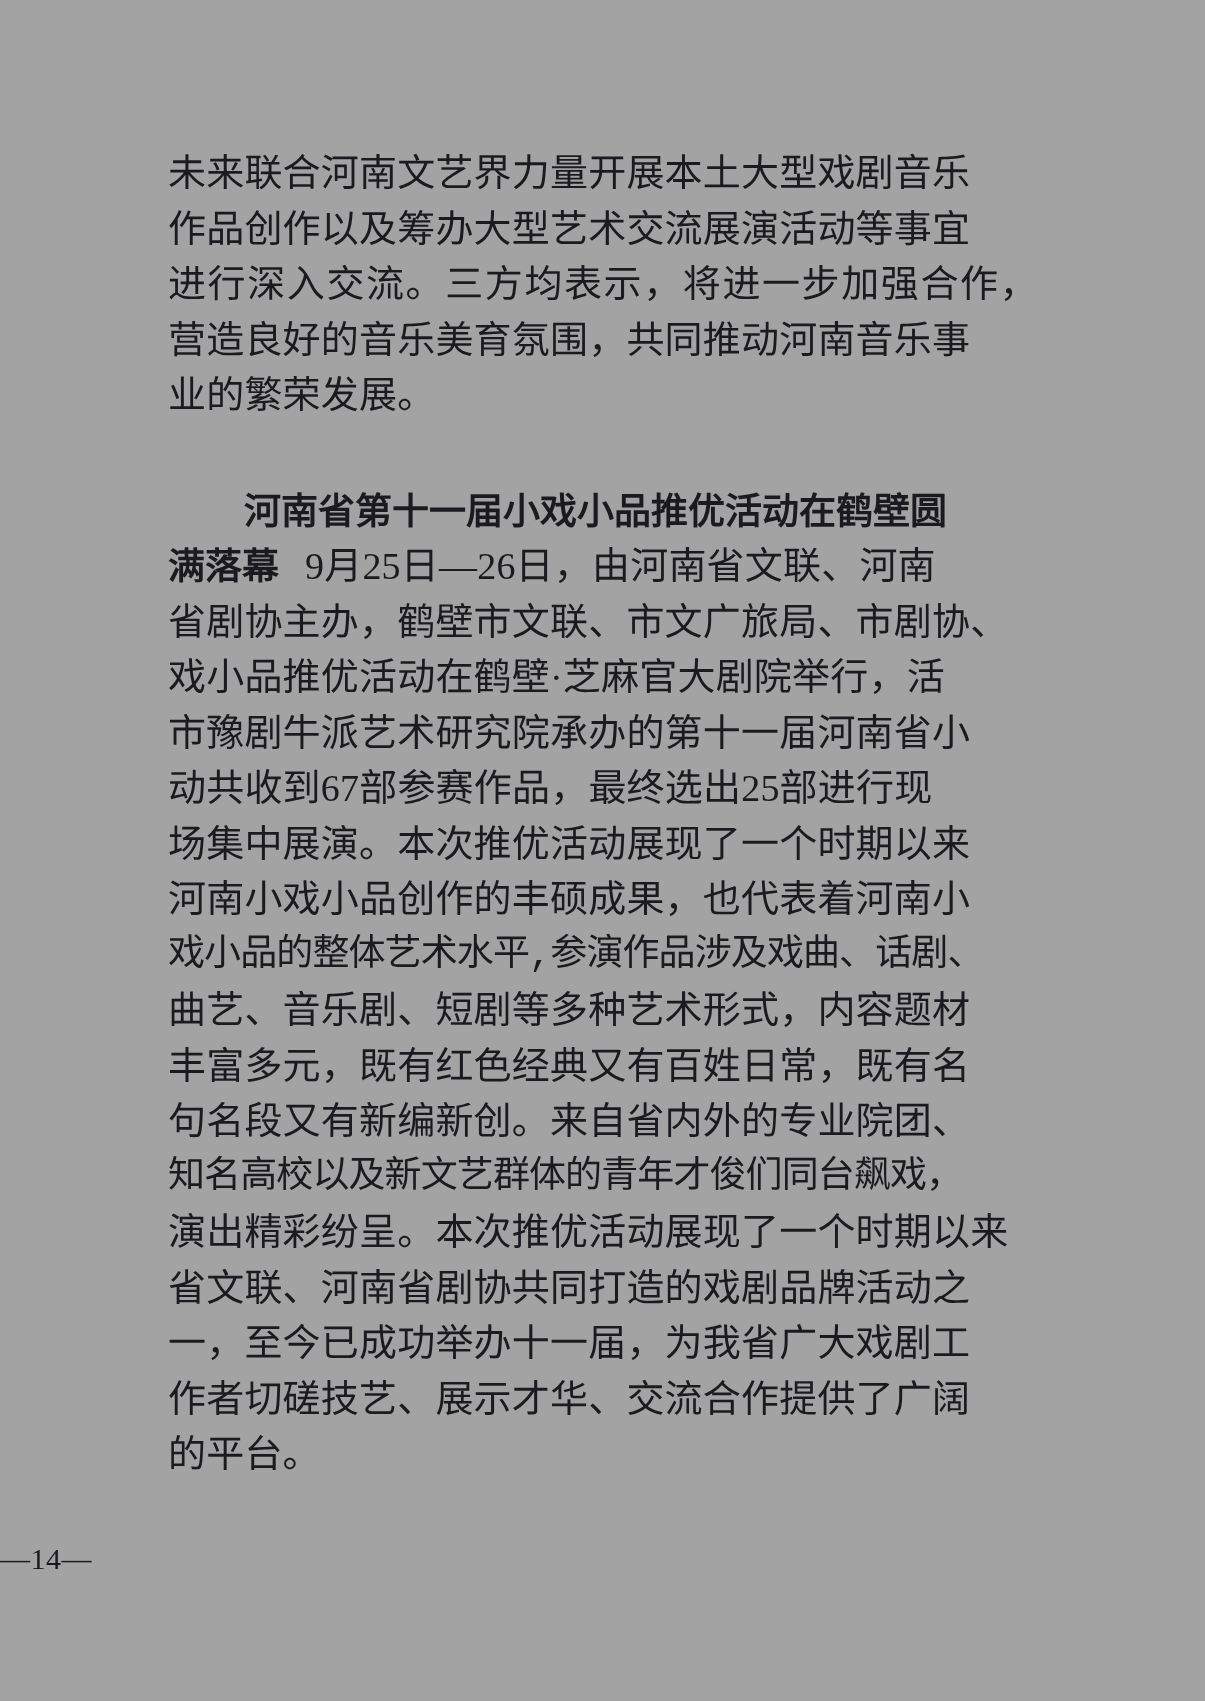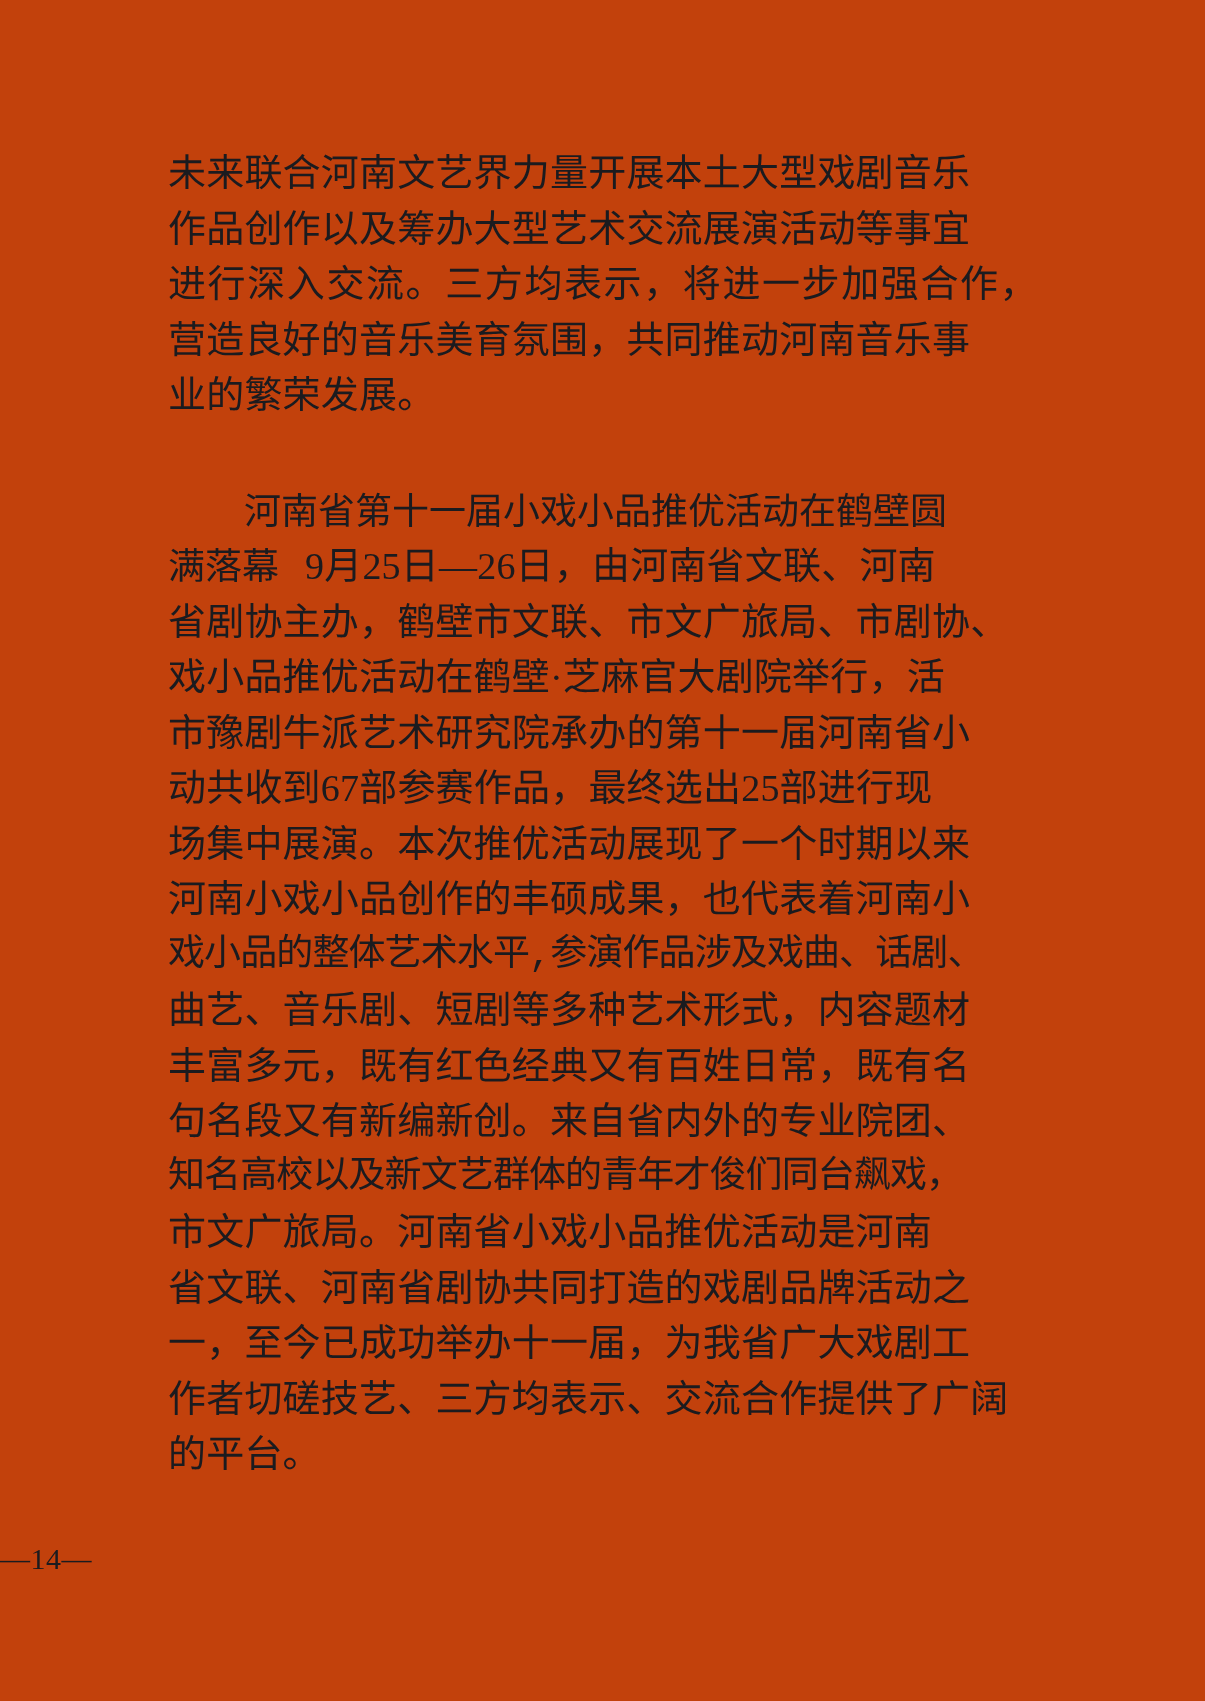--- a/index.html
+++ b/index.html
@@ -6,21 +6,21 @@
   html, body {
     margin: 0;
     padding: 0;
     background: #ffffff;
   }
 
   .page {
     position: relative;
     width: 1205px;
     height: 1701px;
-    background: #c2410c;
+    background: #a3a3a3;
     margin: 0 auto;
     overflow: hidden;
     font-family: "Liberation Serif", "DejaVu Serif", serif;
     color: #1b1b1f;
     -webkit-font-smoothing: antialiased;
   }
 
   
   .textbody {
     position: absolute;
@@ -54,21 +54,21 @@
     display: inline-block;
   }
 
   .line.loose { letter-spacing: 1.6px; }
   .line.tight { letter-spacing: -0.9px; font-size: 37px; font-family: Liberation Mono, monospace; }
 
   .indent { display: inline-block; width: 76px; }
 
   .bold {
     font-family: "Liberation Sans", "DejaVu Sans", sans-serif;
-    font-weight: 400;
+    font-weight: 700;
     letter-spacing: 0px;
     font-size: 37px;
   }
 
   .gapsm { display: inline-block; width: 26px; }
 
   .para-gap {
     display: block;
     height: 60px;
   }
@@ -122,24 +122,24 @@
       <span class="line j">
         <span>动共收到67部参赛作品，最终选出25部进行现</span>
       </span>
       <span class="line"><span>场集中展演。本次推优活动展现了一个时期以来</span></span>
       <span class="line"><span>河南小戏小品创作的丰硕成果，也代表着河南小</span></span>
       <span class="line tight"><span>戏小品的整体艺术水平,参演作品涉及戏曲、话剧、</span></span>
       <span class="line"><span>曲艺、音乐剧、短剧等多种艺术形式，内容题材</span></span>
       <span class="line"><span>丰富多元，既有红色经典又有百姓日常，既有名</span></span>
       <span class="line"><span>句名段又有新编新创。来自省内外的专业院团、</span></span>
       <span class="line tight"><span>知名高校以及新文艺群体的青年才俊们同台飙戏，</span></span>
-      <span class="line"><span>市文广旅局。河南省小戏小品推优活动是河南</span></span>
+      <span class="line"><span>演出精彩纷呈。本次推优活动展现了一个时期以来</span></span>
       <span class="line"><span>省文联、河南省剧协共同打造的戏剧品牌活动之</span></span>
       <span class="line"><span>一，至今已成功举办十一届，为我省广大戏剧工</span></span>
-      <span class="line"><span>作者切磋技艺、三方均表示、交流合作提供了广阔</span></span>
+      <span class="line"><span>作者切磋技艺、展示才华、交流合作提供了广阔</span></span>
       <span class="line"><span>的平台。</span></span>
     </div>
 
   </div>
 
   <div class="footer">—14—</div>
 
 </div>
 
 </body></html>

